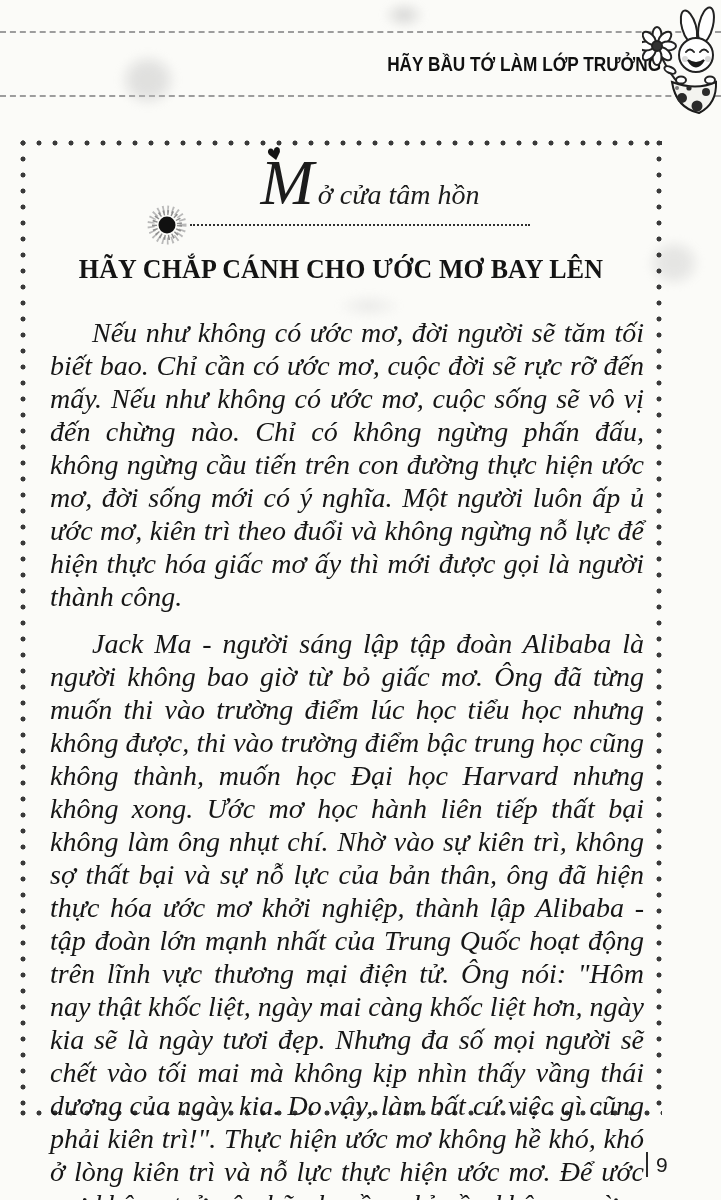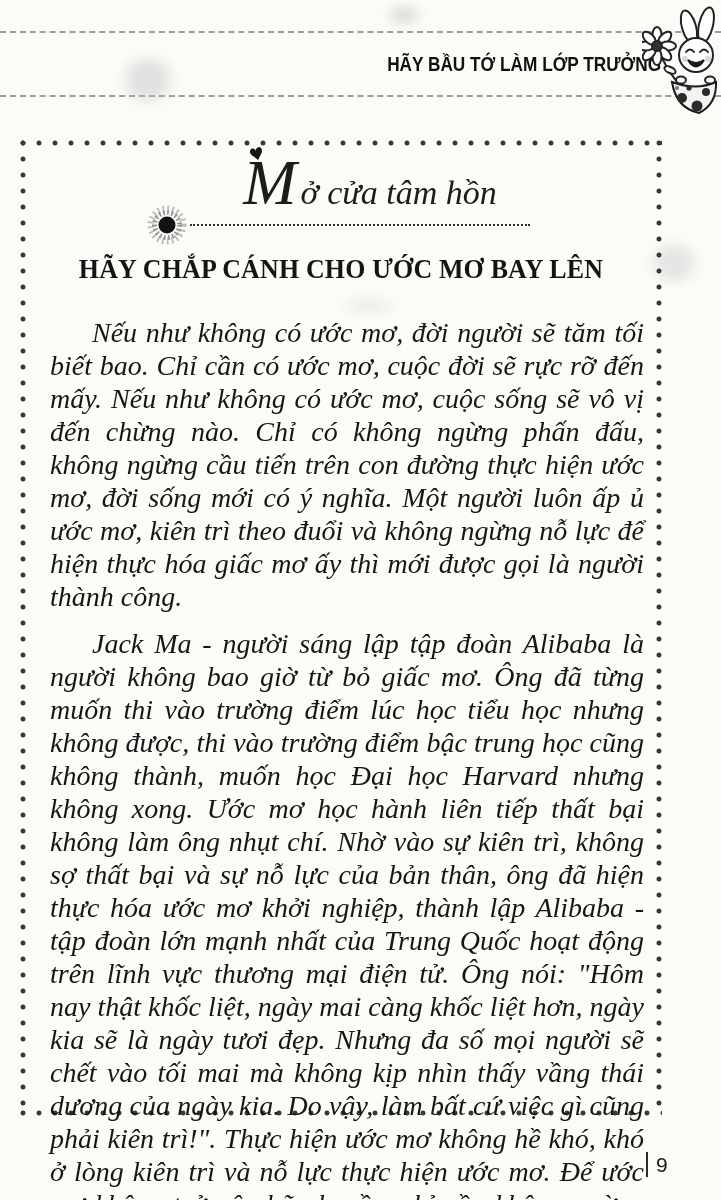--- a/index.html
+++ b/index.html
@@ -39,21 +39,21 @@
     background-size:6px 16px;background-repeat:repeat-y;}
   .edge-left{left:0;}
   .edge-right{right:0;}
   
   .kicker{position:absolute;top:14px;left:0;right:0;text-align:center;padding-left:58px;
     font-style:italic;white-space:nowrap;}
   .kicker-m-wrap{position:relative;display:inline-block;}
   .heart{position:absolute;top:-10px;left:6px;font-size:17px;font-style:normal;
     font-family:"DejaVu Sans", sans-serif;transform:rotate(-14deg);color:#141414;}
   .kicker-m{font-size:64px;line-height:.9;font-style:italic;letter-spacing:-2px;}
-  .kicker-rest{font-size:34px;margin-left:6px;}
+  .kicker-rest{font-size:28px;margin-left:6px;}
   
   .sun{position:absolute;left:125px;top:63px;width:44px;height:44px;}
   .dotline{position:absolute;left:170px;top:84px;width:340px;height:0;border-top:2px dotted #2e2e2e;}
   
   .title{position:absolute;top:114px;left:0;right:0;margin:0;text-align:center;
     font-size:27px;font-weight:bold;letter-spacing:.2px;color:#141414;
     transform:scaleX(.96);white-space:nowrap;}
   
   .body-text{position:absolute;top:176px;left:30px;right:18px;}
   .body-text p{margin:0 0 14px 0;font-style:italic;font-size:28px;line-height:33px;

